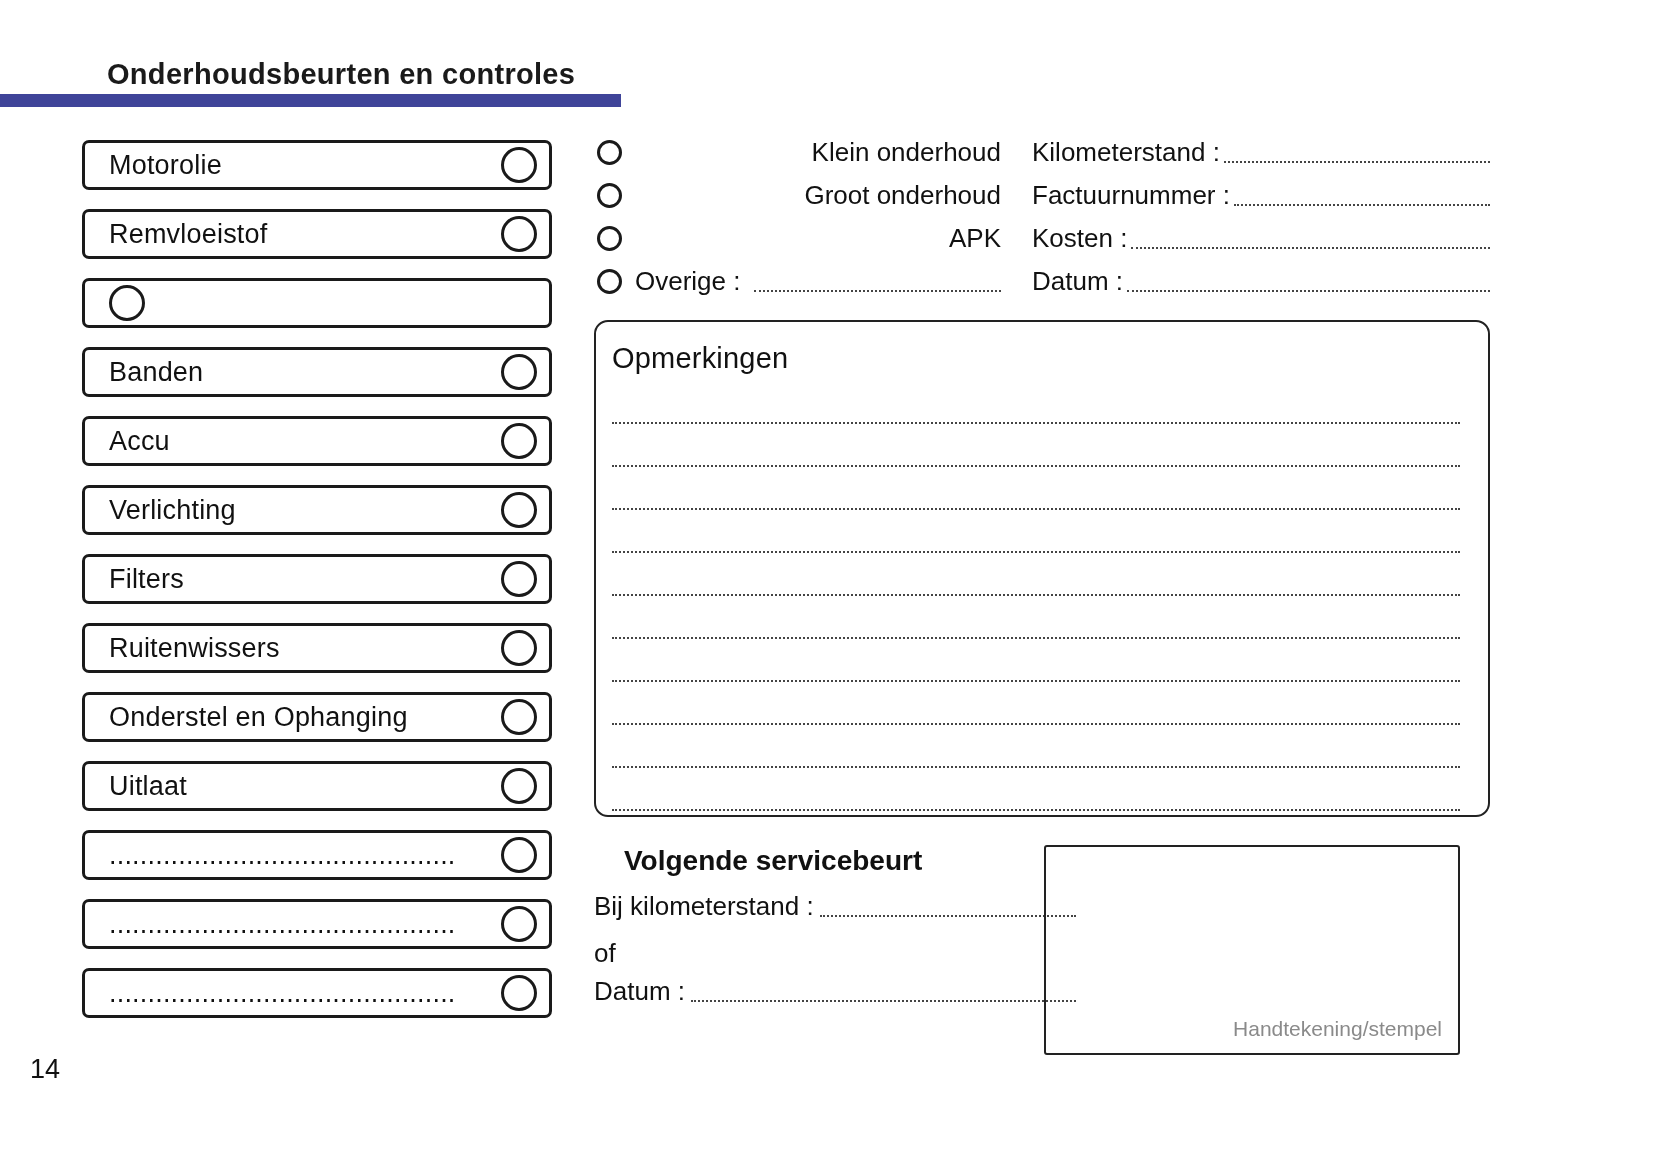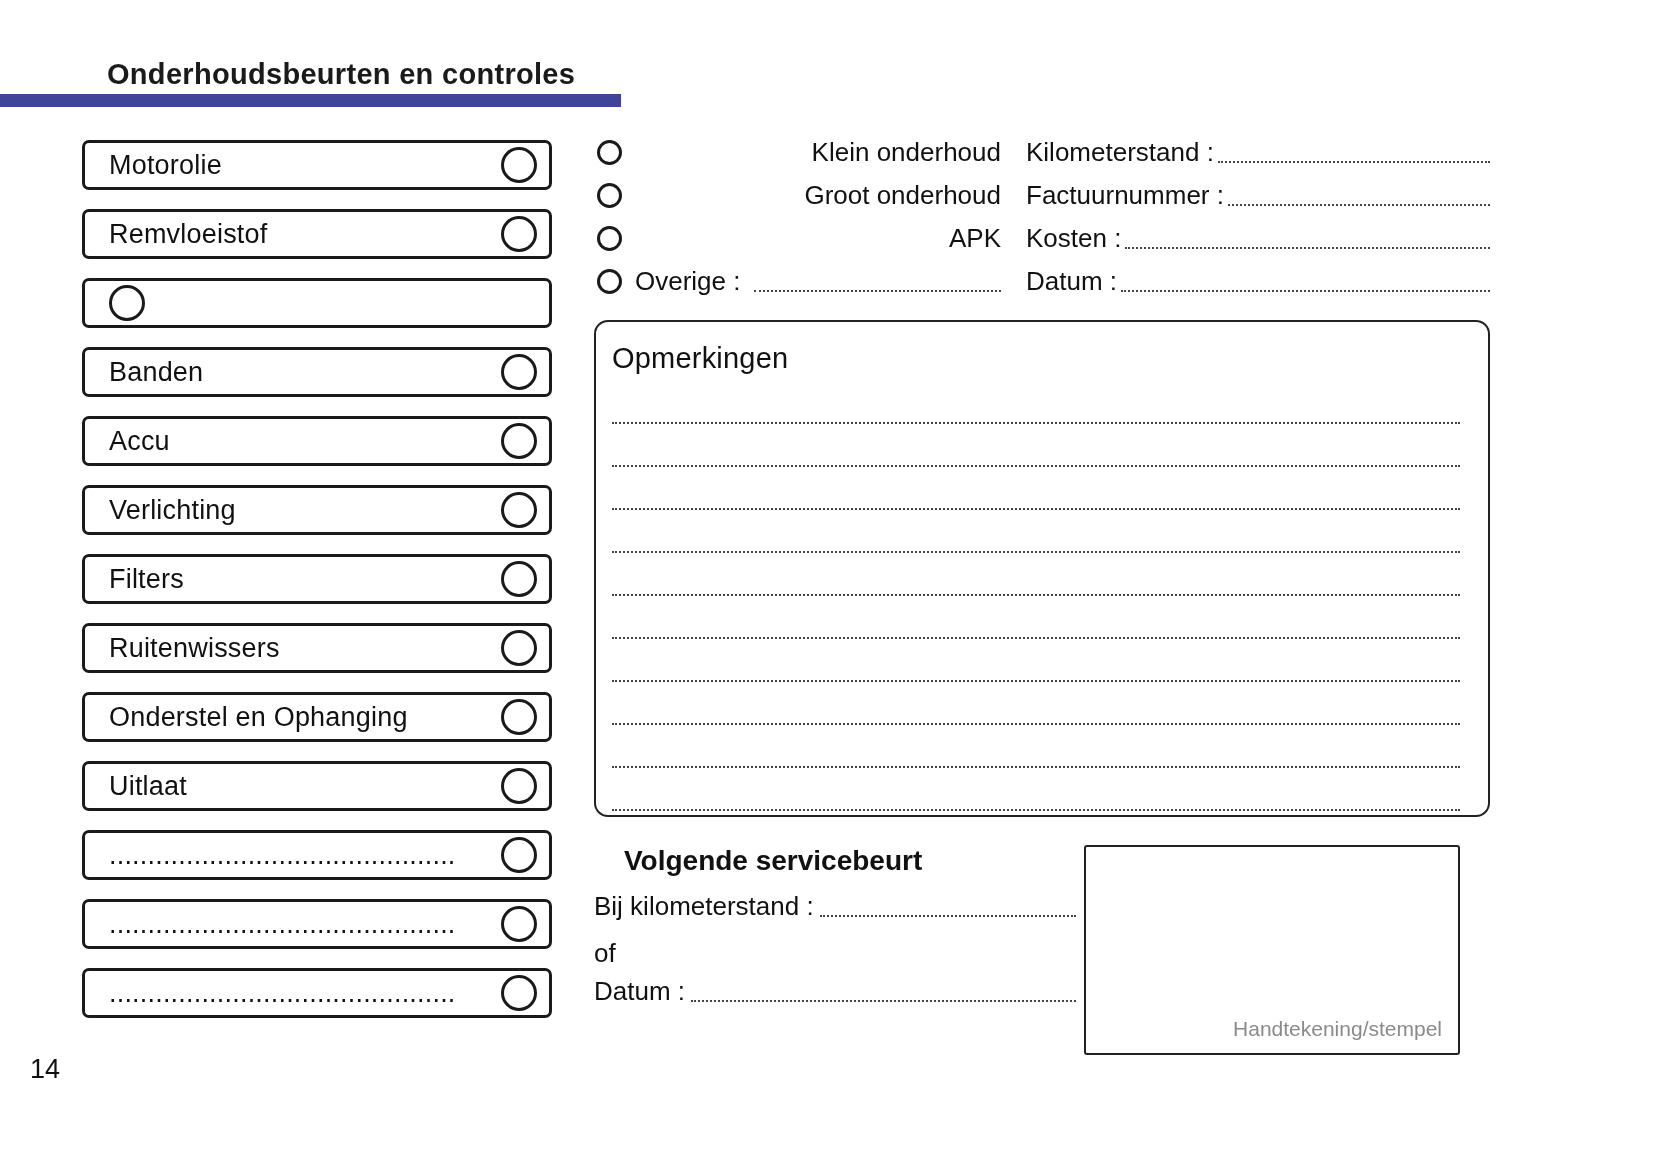--- a/index.html
+++ b/index.html
@@ -121,20 +121,21 @@
   .invoice-row {
     height: 33px;
     display: flex;
     align-items: flex-end;
   }
   .invoice-label {
     font-size: 26px;
     white-space: nowrap;
     padding-right: 4px;
     line-height: 33px;
+    margin-left: 6px;
   }
 
   
   .remarks-box {
     position: absolute;
     left: 594px;
     top: 320px;
     width: 896px;
     height: 497px;
     box-sizing: border-box;
@@ -179,23 +180,23 @@
   .ns-or {
     position: absolute;
     left: 594px;
     top: 938px;
     font-size: 26px;
   }
 
   
   .signature-box {
     position: absolute;
-    left: 1084px;
+    left: 1044px;
     top: 845px;
-    width: 376px;
+    width: 416px;
     height: 210px;
     box-sizing: border-box;
     border: 2.5px solid #222;
     border-radius: 3px;
     display: flex;
     align-items: flex-end;
     justify-content: flex-end;
     padding: 12px 16px;
   }
   .signature-label {

